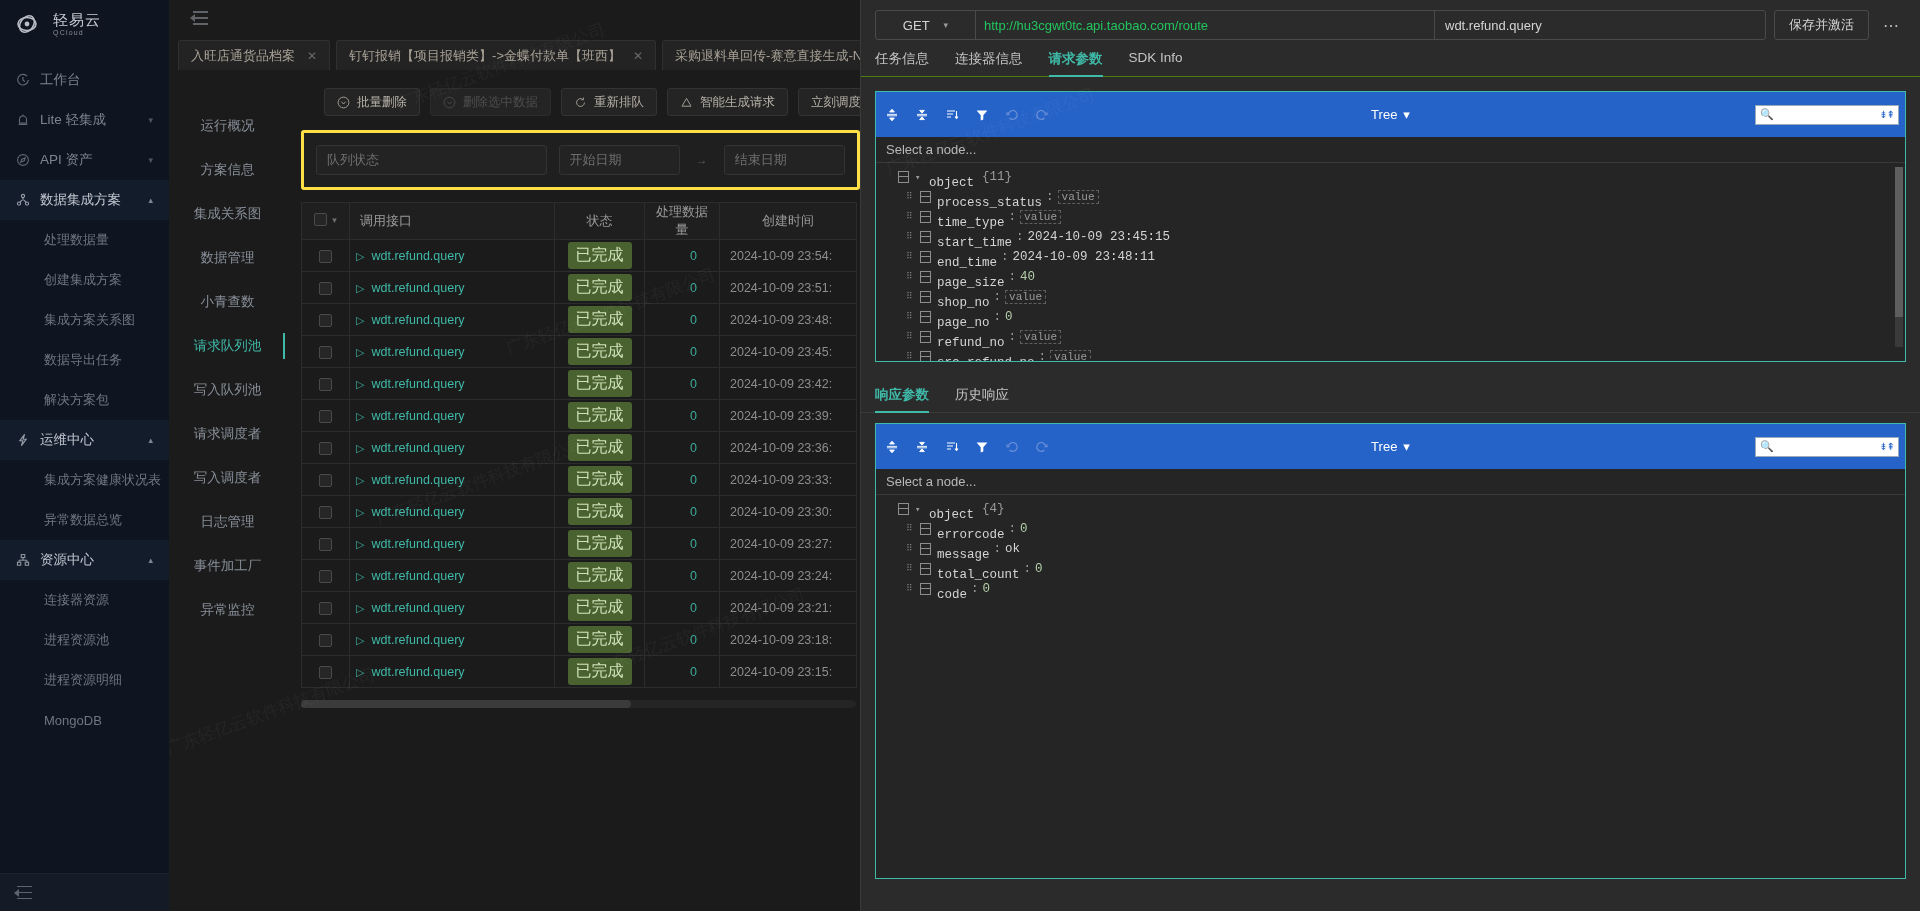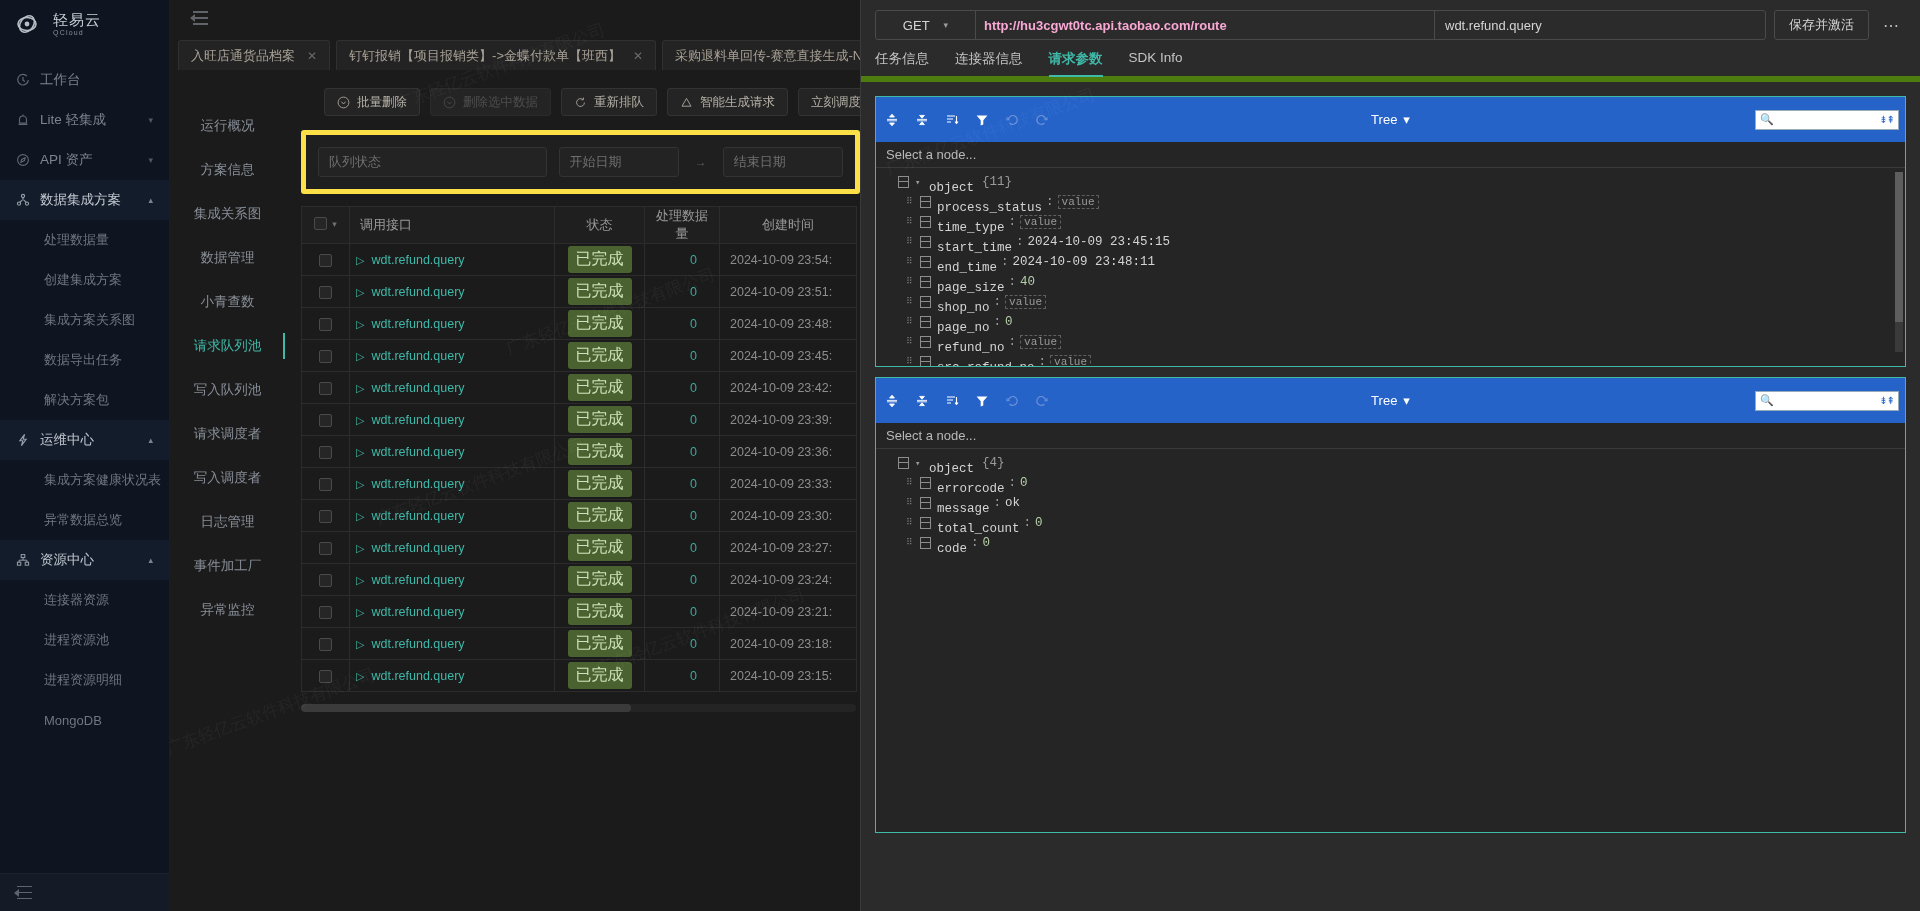--- a/index.html
+++ b/index.html
@@ -72,21 +72,21 @@
   .toolbar { display: flex; gap: 10px; align-items: flex-end; margin-bottom: 14px; padding-left: 23px; }
   .tbtn {
     height: 28px; display: inline-flex; align-items: center; gap: 7px; padding: 0 12px;
     background: #242424; border: 1px solid #333; border-radius: 3px;
     color: #b7b2a8; font-size: 12.5px; white-space: nowrap; cursor: pointer;
   }
   .tbtn.disabled { color: #4e4e4e; border-color: #2b2b2b; }
   .tbtn .gi { opacity: .85; display: inline-flex; }
 
   .filters {
-    border: 5px solid #fde047; border-radius: 3px; padding: 12px;
+    border: 3px solid #fde047; border-radius: 3px; padding: 12px;
     display: flex; gap: 12px; margin-bottom: 12px; background: #1f1f1f;
   }
   .field {
     height: 30px; border: 1px solid #333; border-radius: 3px; background: #232323;
     display: flex; align-items: center; padding: 0 10px; color: #6f6f6f; font-size: 13px;
   }
   .field.w1 { width: 270px; }
   .field.w2 { width: 140px; }
   .range-sep { color: #5a5a5a; display: flex; align-items: center; padding: 0 4px; font-size: 12px; }
 
@@ -117,29 +117,29 @@
     position: absolute; left: 860px; top: 0; width: 1060px; height: 911px;
     background: #2b2b2b; border-left: 1px solid #3a3a3a;
   }
   .req-row { display: flex; align-items: center; padding: 10px 14px 0 14px; gap: 8px; }
   .req-box { flex: 1; display: flex; height: 30px; border: 1px solid #4a4a4a; border-radius: 3px; background: #2b2b2b; }
   .req-method {
     width: 100px; display: flex; align-items: center; justify-content: center; gap: 14px;
     color: #d4d4d4; font-size: 13px; border-right: 1px solid #4a4a4a; cursor: pointer;
   }
   .req-method .cv { font-size: 9px; color: #9a9a9a; }
-  .req-url { flex: 1; display: flex; align-items: center; padding: 0 8px; color: #f9a8d4; font-size: 13px; border-right: 1px solid #4a4a4a; font-weight: bold; }
+  .req-url { flex: 1; display: flex; align-items: center; padding: 0 8px; color: #22c55e; font-size: 13px; border-right: 1px solid #4a4a4a; }
   .req-api { width: 330px; display: flex; align-items: center; padding: 0 10px; color: #d4d4d4; font-size: 13px; }
   .btn-save {
     height: 30px; padding: 0 14px; display: flex; align-items: center; justify-content: center;
     background: #2b2b2b; border: 1px solid #4a4a4a; border-radius: 3px; color: #d4d4d4; font-size: 13px; cursor: pointer;
   }
   .btn-more { color: #bdbdbd; font-size: 16px; padding: 0 6px; cursor: pointer; letter-spacing: 1px; }
 
-  .rtabs { display: flex; gap: 26px; padding: 10px 0 0 14px; border-bottom: 6px solid #4d7c0f; }
+  .rtabs { display: flex; gap: 26px; padding: 10px 0 0 14px; border-bottom: 1px solid #4d7c0f; }
   .rtab { padding-bottom: 8px; font-size: 13.5px; color: #c4c4c4; cursor: pointer; position: relative; }
   .rtab.active { color: #3fb9a8; font-weight: bold; }
   .rtab.active::after { content: ""; position: absolute; left: 0; right: 0; bottom: -1px; height: 2px; background: #3fb9a8; }
 
   .editor { margin: 14px 14px 0 14px; border: 1px solid #3fb9a8; background: #252525; }
   .editor.ed2 { margin-top: 10px; }
   .ed-toolbar { height: 45px; background: #2563c9; display: flex; align-items: center; padding: 0 6px; gap: 10px; position: relative; }
   .ed-ico { width: 20px; height: 20px; display: inline-flex; align-items: center; justify-content: center; color: #fff; cursor: pointer; }
   .ed-ico.dim { color: #6f93d8; }
   .ed-mode { position: absolute; left: 50%; transform: translateX(-50%); color: #fff; font-size: 13px; display: flex; gap: 6px; align-items: center; cursor: pointer; }
@@ -697,20 +697,24 @@
               <span class="jcolon">:</span>
               <span class="jval-ph">value</span>
             </div>
           </div>
         <div class="ed-scroll">
             <i></i>
           </div>
       </div>
     </div>
 
+    <div class="rtabs" style="margin-top:14px; border-bottom:1px solid #3a3a3a;">
+      <div class="rtab active">响应参数</div>
+      <div class="rtab">历史响应</div>
+    </div>
 
     <div class="editor ed2">
       <div class="ed-toolbar">
         <span class="ed-ico">
           <svg width="14" height="14" viewBox="0 0 14 14">
               <path d="M7 1.2 4.6 4h4.8zM7 12.8 4.6 10h4.8zM2 6.4h10M2 7.8h10" fill="currentColor" stroke="currentColor" stroke-width=".9"></path>
             </svg>
         </span>
         <span class="ed-ico">
           <svg width="14" height="14" viewBox="0 0 14 14">

